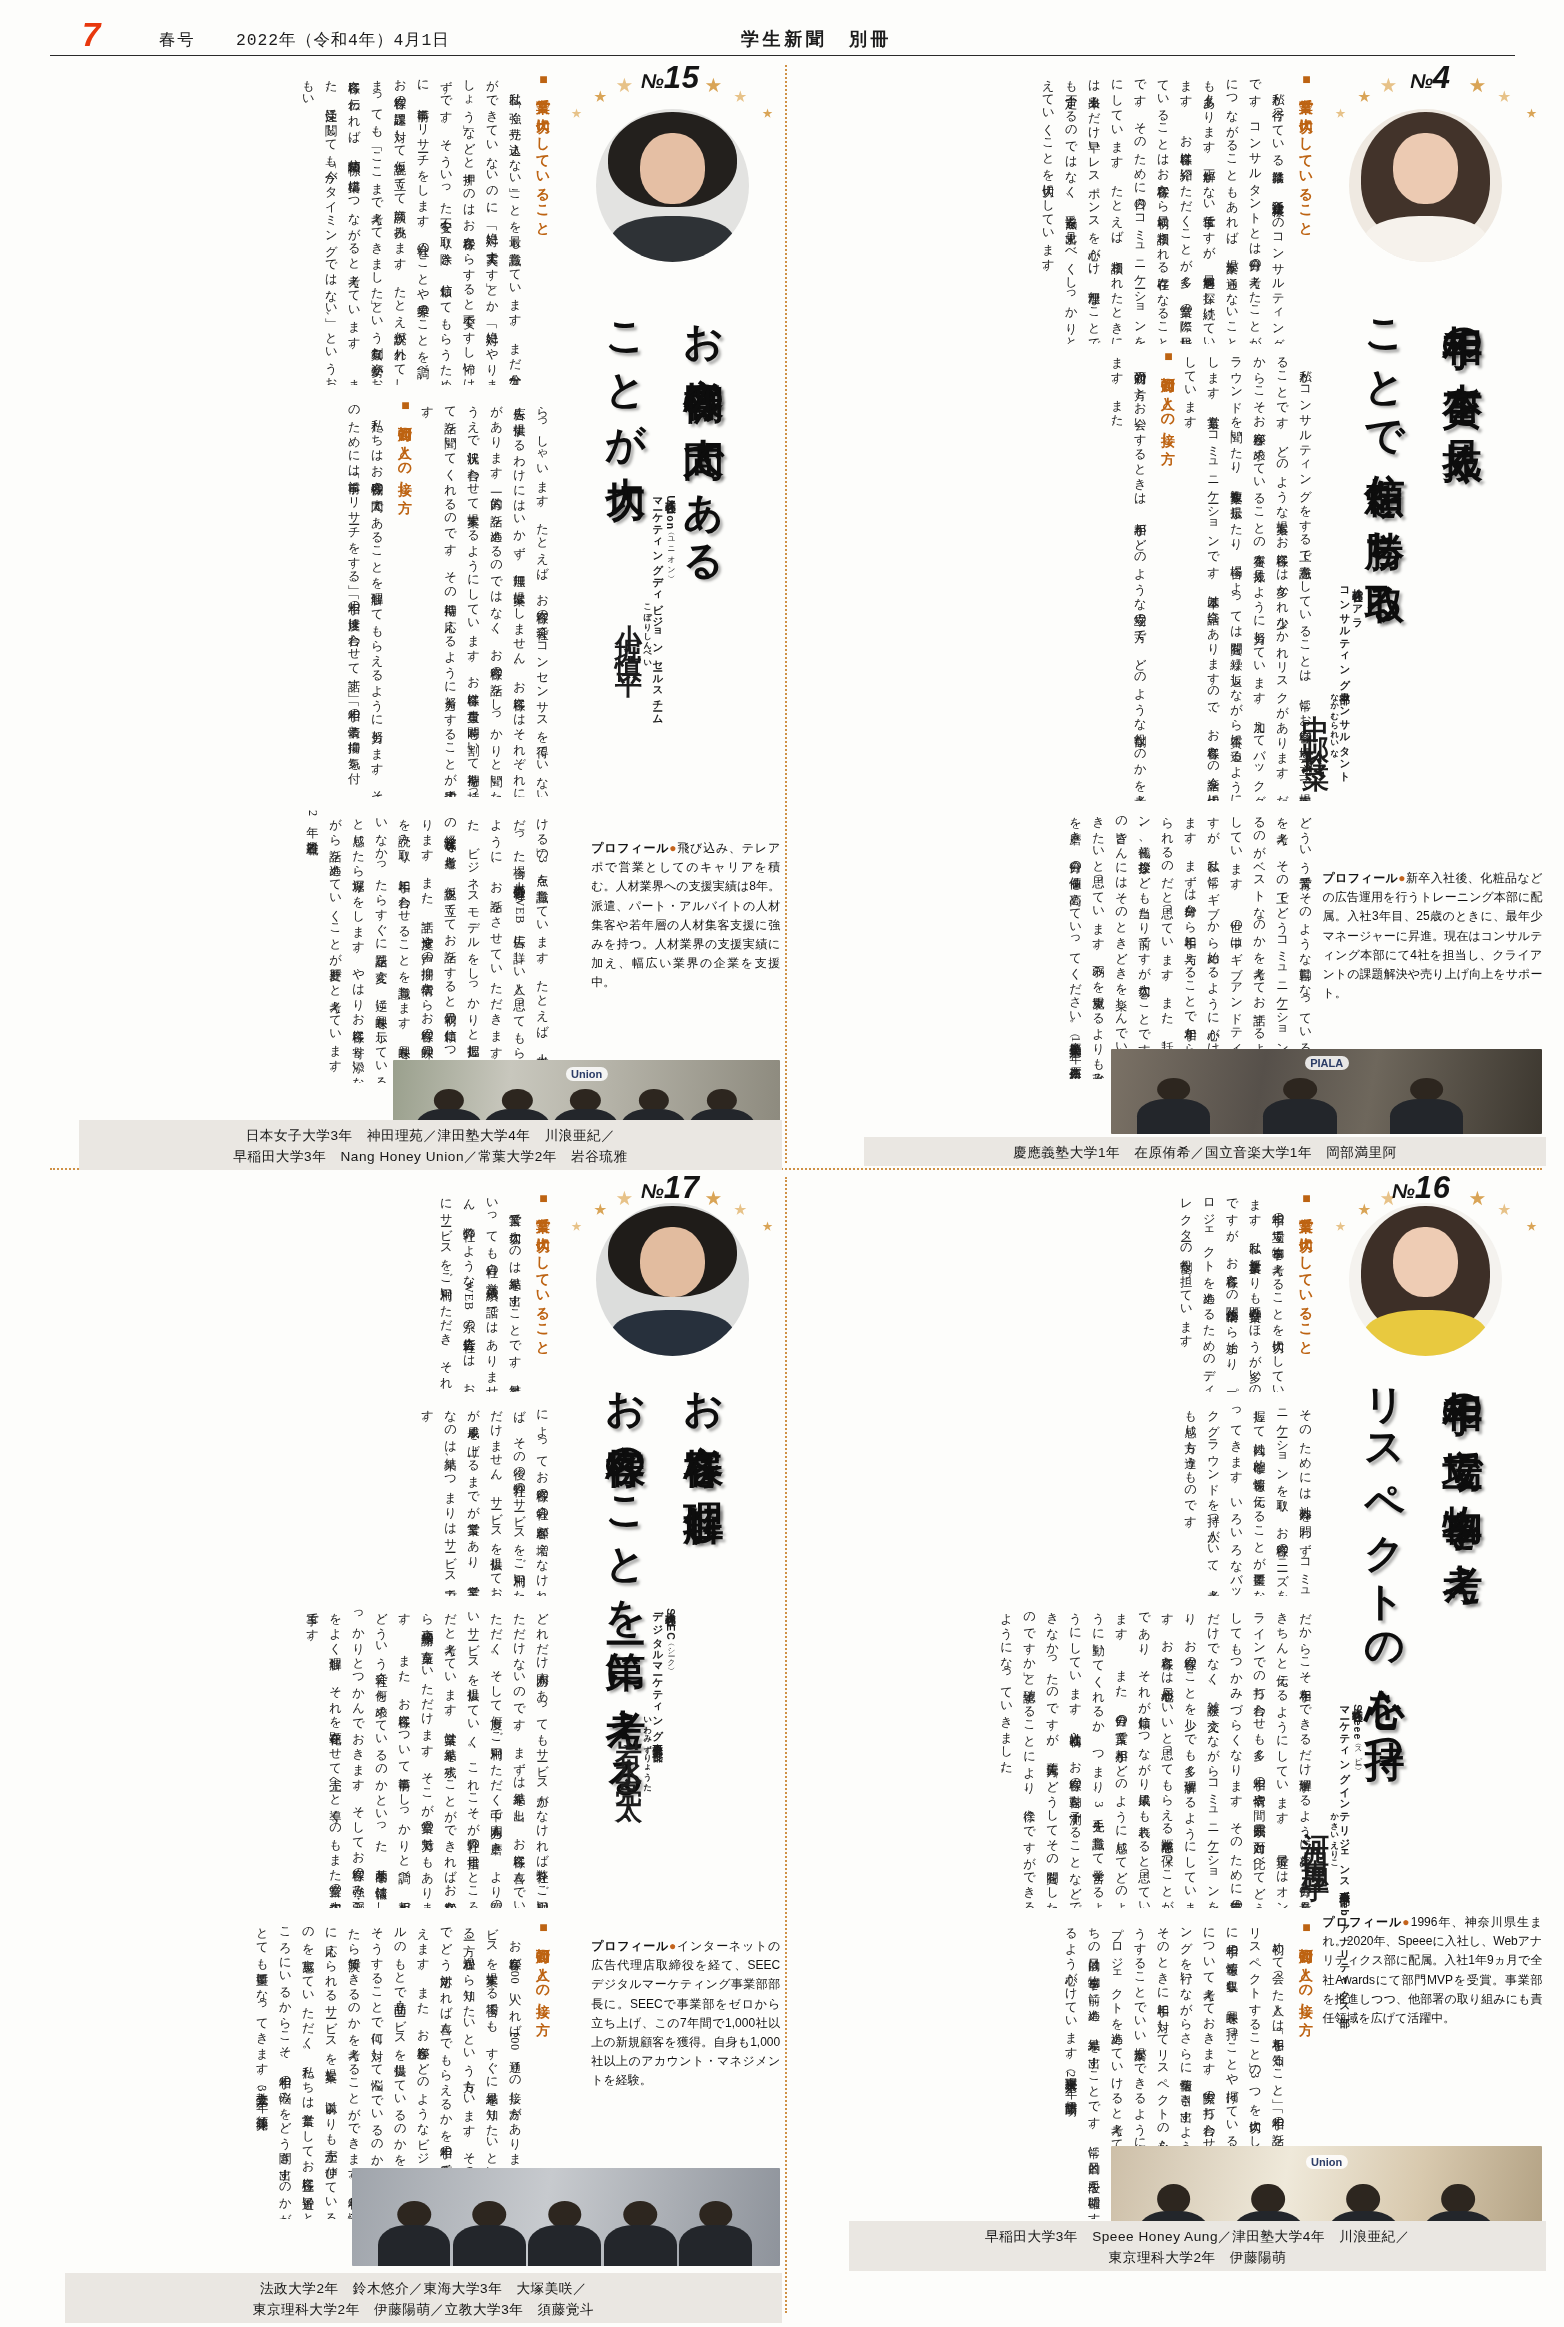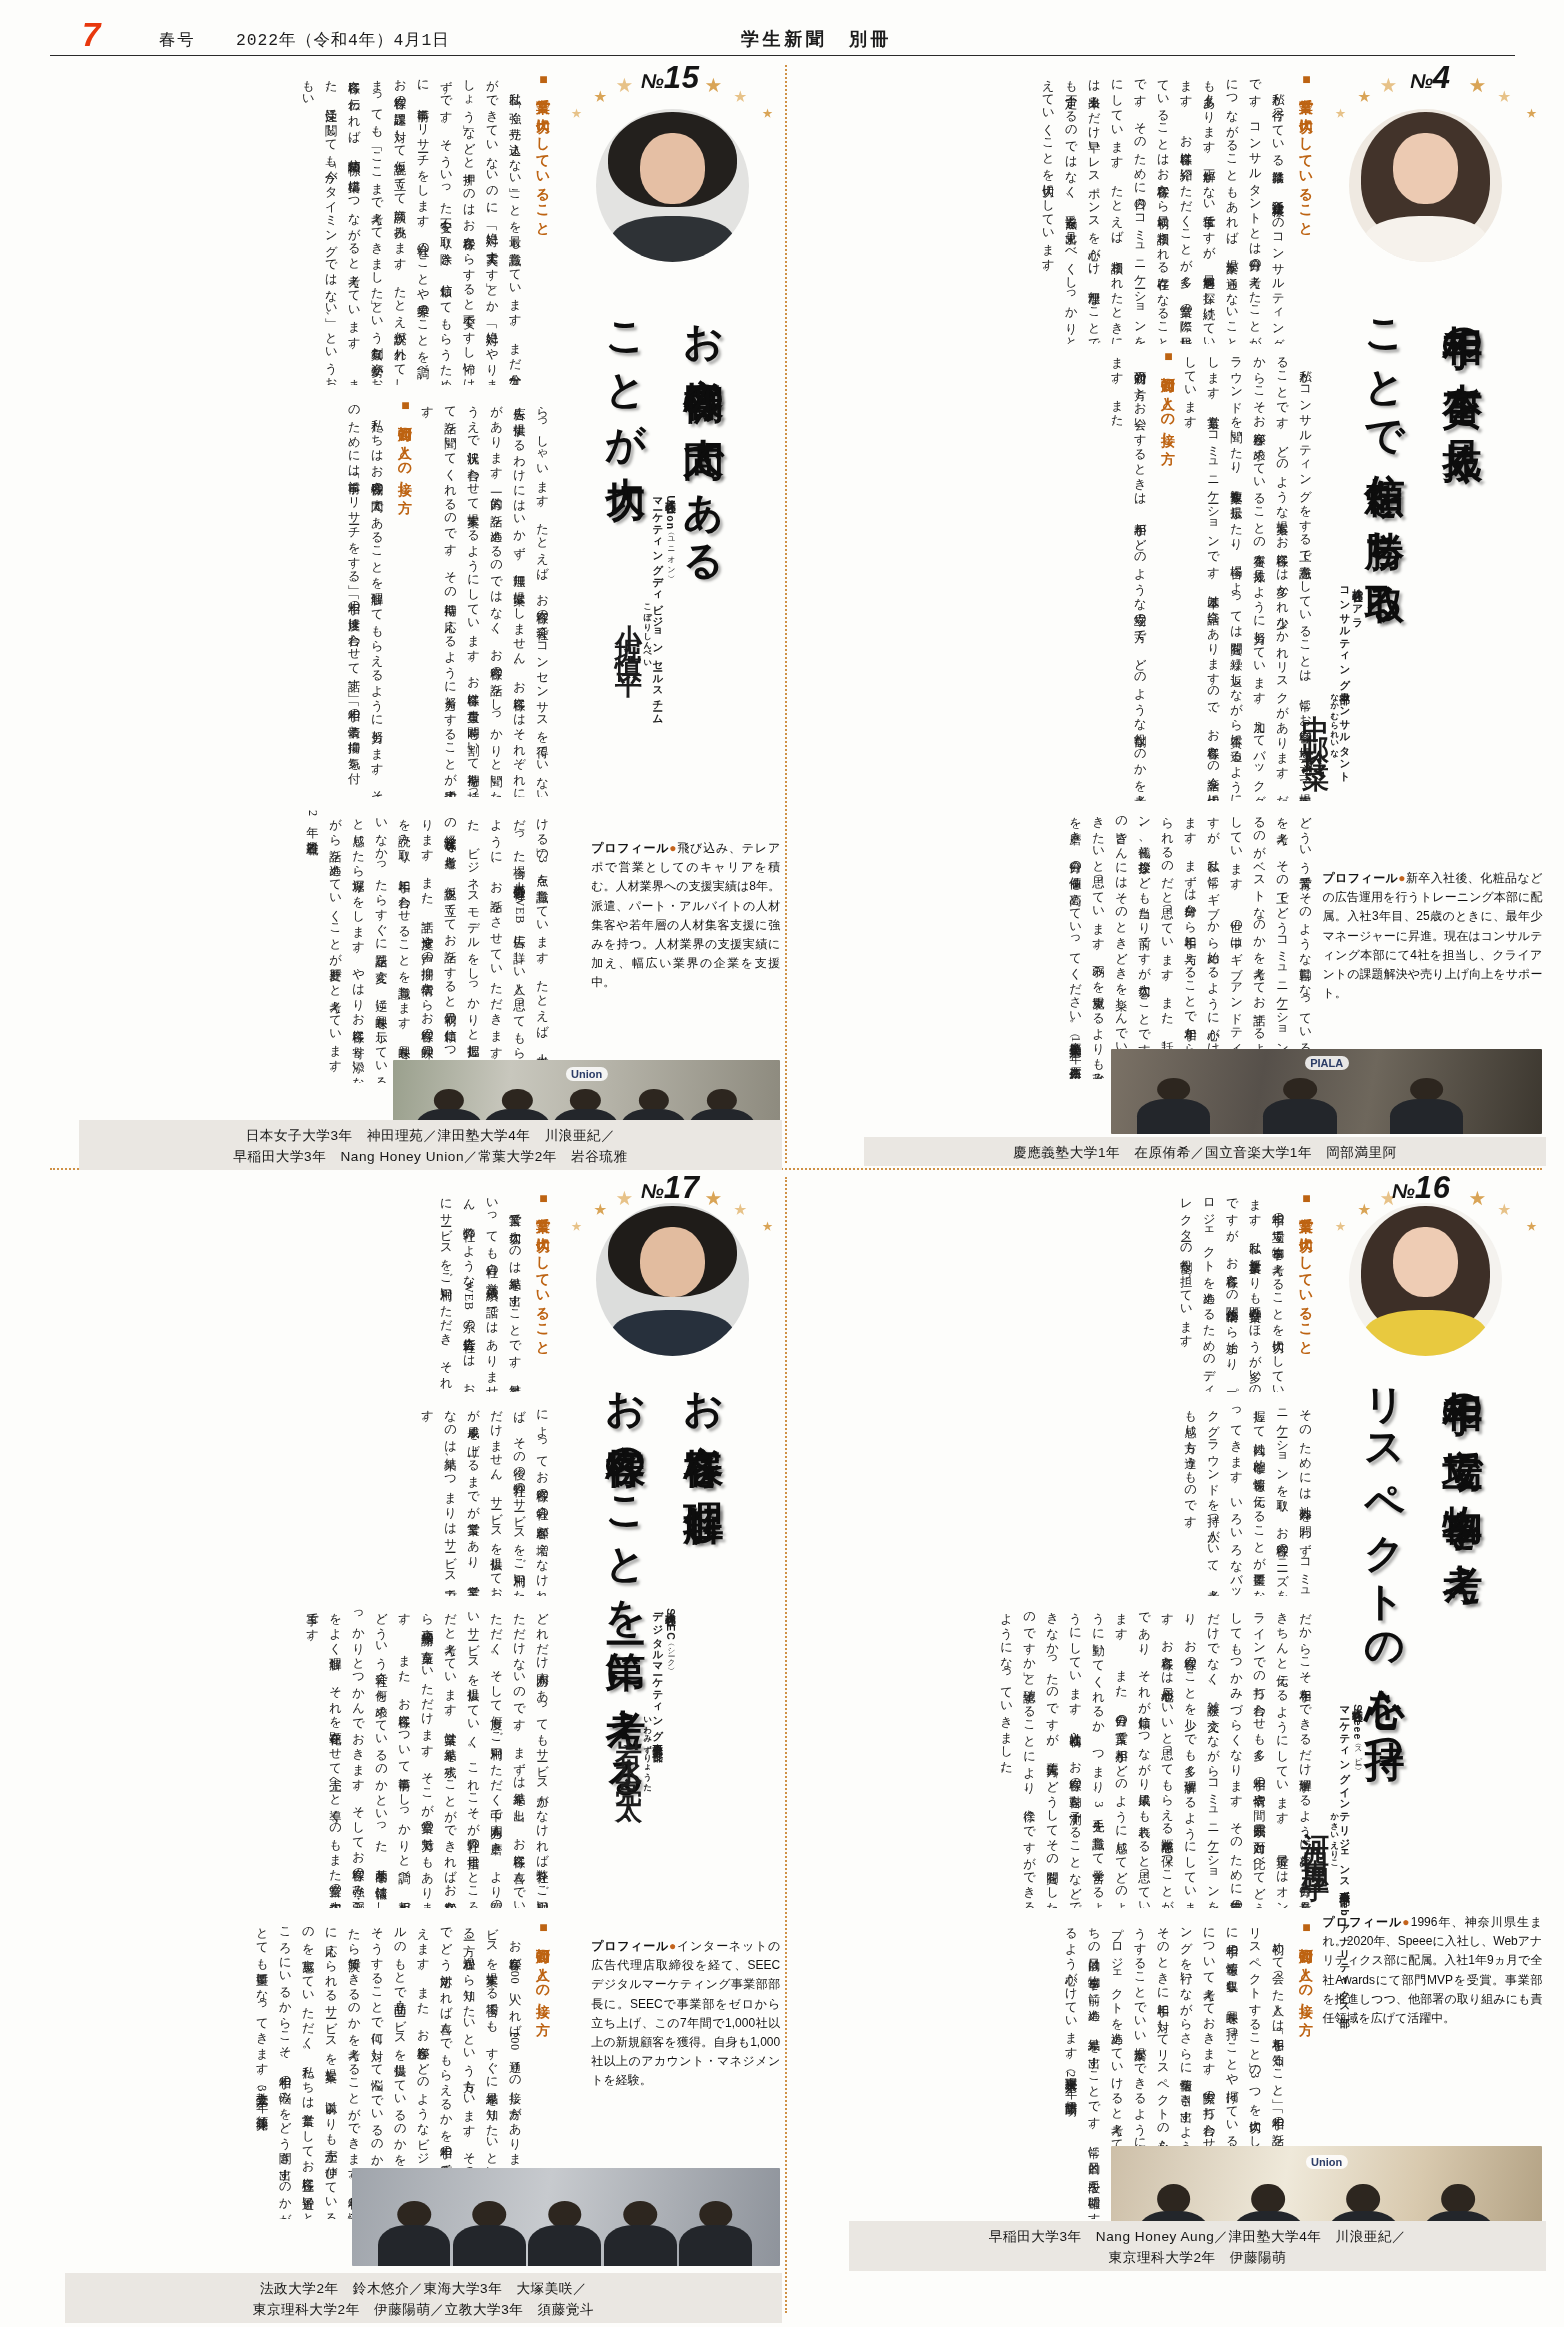--- a/index.html
+++ b/index.html
@@ -262,21 +262,21 @@
         <span class="person" style="left: 50%;">
           <span class="phead"></span>
           <span class="pbody"></span>
         </span>
         <span class="person" style="left: 72%;">
           <span class="phead"></span>
           <span class="pbody"></span>
         </span>
       </div>
       <div class="caption">
-        <div>早稲田大学3年　Nang Honey Aung／津田塾大学4年　川浪亜紀／</div>
+        <div>早稲田大学3年　Speee Honey Aung／津田塾大学4年　川浪亜紀／</div>
         <div>東京理科大学2年　伊藤陽萌</div>
       </div>
     </section>
   <section class="article a17">
       <div class="band b1"><div class="seg-h">■営業で大切にしていること</div><span class="seg-t">　営業で大切なのは結果を出すことです。結果といっても自社の営業成績の話ではありません。弊社のようなWEB系の広告会社では、お客様にサービスをご利用いただき、それ</span></div>
       <div class="band b2"><span class="seg-t">によってお客様の会社の顧客が増えなければ、その後の弊社のサービスをご利用いただけません。サービスを提供してお客様が成果を上げるまでが営業であり、営業で大切なのは結果、つまりはサービス力です。</span></div>
       <div class="band b3"><span class="seg-t">どれだけ人間力があってもサービス力がなければ弊社をご利用いただけないのです。まずは結果を出し、お客様に喜んでいただく。そして何度もご利用いただく中で人間力を磨き、より質の高いサービスを提供していく。これこそが弊社の目指すところだと考えています。営業は結果を残すことができればお客様から直接感謝の言葉をいただけます。そこが営業の魅力でもあります。　また、お客様について事前にしっかりと調べ、相手がどういう会社で何を求めているのかといった、基本的な情報はしっかりとつかんでおきます。そしてお客様の強み・弱みをよく理解し、それを顕在化させて売上へと導くのもまた営業の大切な仕事です。</span></div>
       <div class="band b4"><div class="seg-h">■初対面の人との接し方</div><span class="seg-t">　お客様が100人いれば100通りの接し方があります。実際にサービスを提案する場合でも、すぐに結果を知りたいという方がいる一方、過程から知りたいという方もいます。そのような中でどう対応すれば喜んでもらえるかを相手の反応を見ながら考えます。また、お客様がどのようなビジネスモデルのもとで商品・サービスを提供しているのかを把握します。そうすることで何に対して悩んでいるのか、どうしたら解決できるのかを考えることができます。相手の悩みに応えられるサービスを提案し、以前よりも売上が伸びているのを実感していただく。私たちは営業としてお客様に一番近いところにいるからこそ、相手の悩みをどう聞き出すのかがとても重要になってきます。（立教大学3年　須藤覚斗）</span></div>
       <span class="star" style="top: 23.6px; right: 175px; font-size: 13.6px;">★</span>
       <span class="star lt" style="top: 9px; right: 149px; font-size: 17.3px;">★</span>

